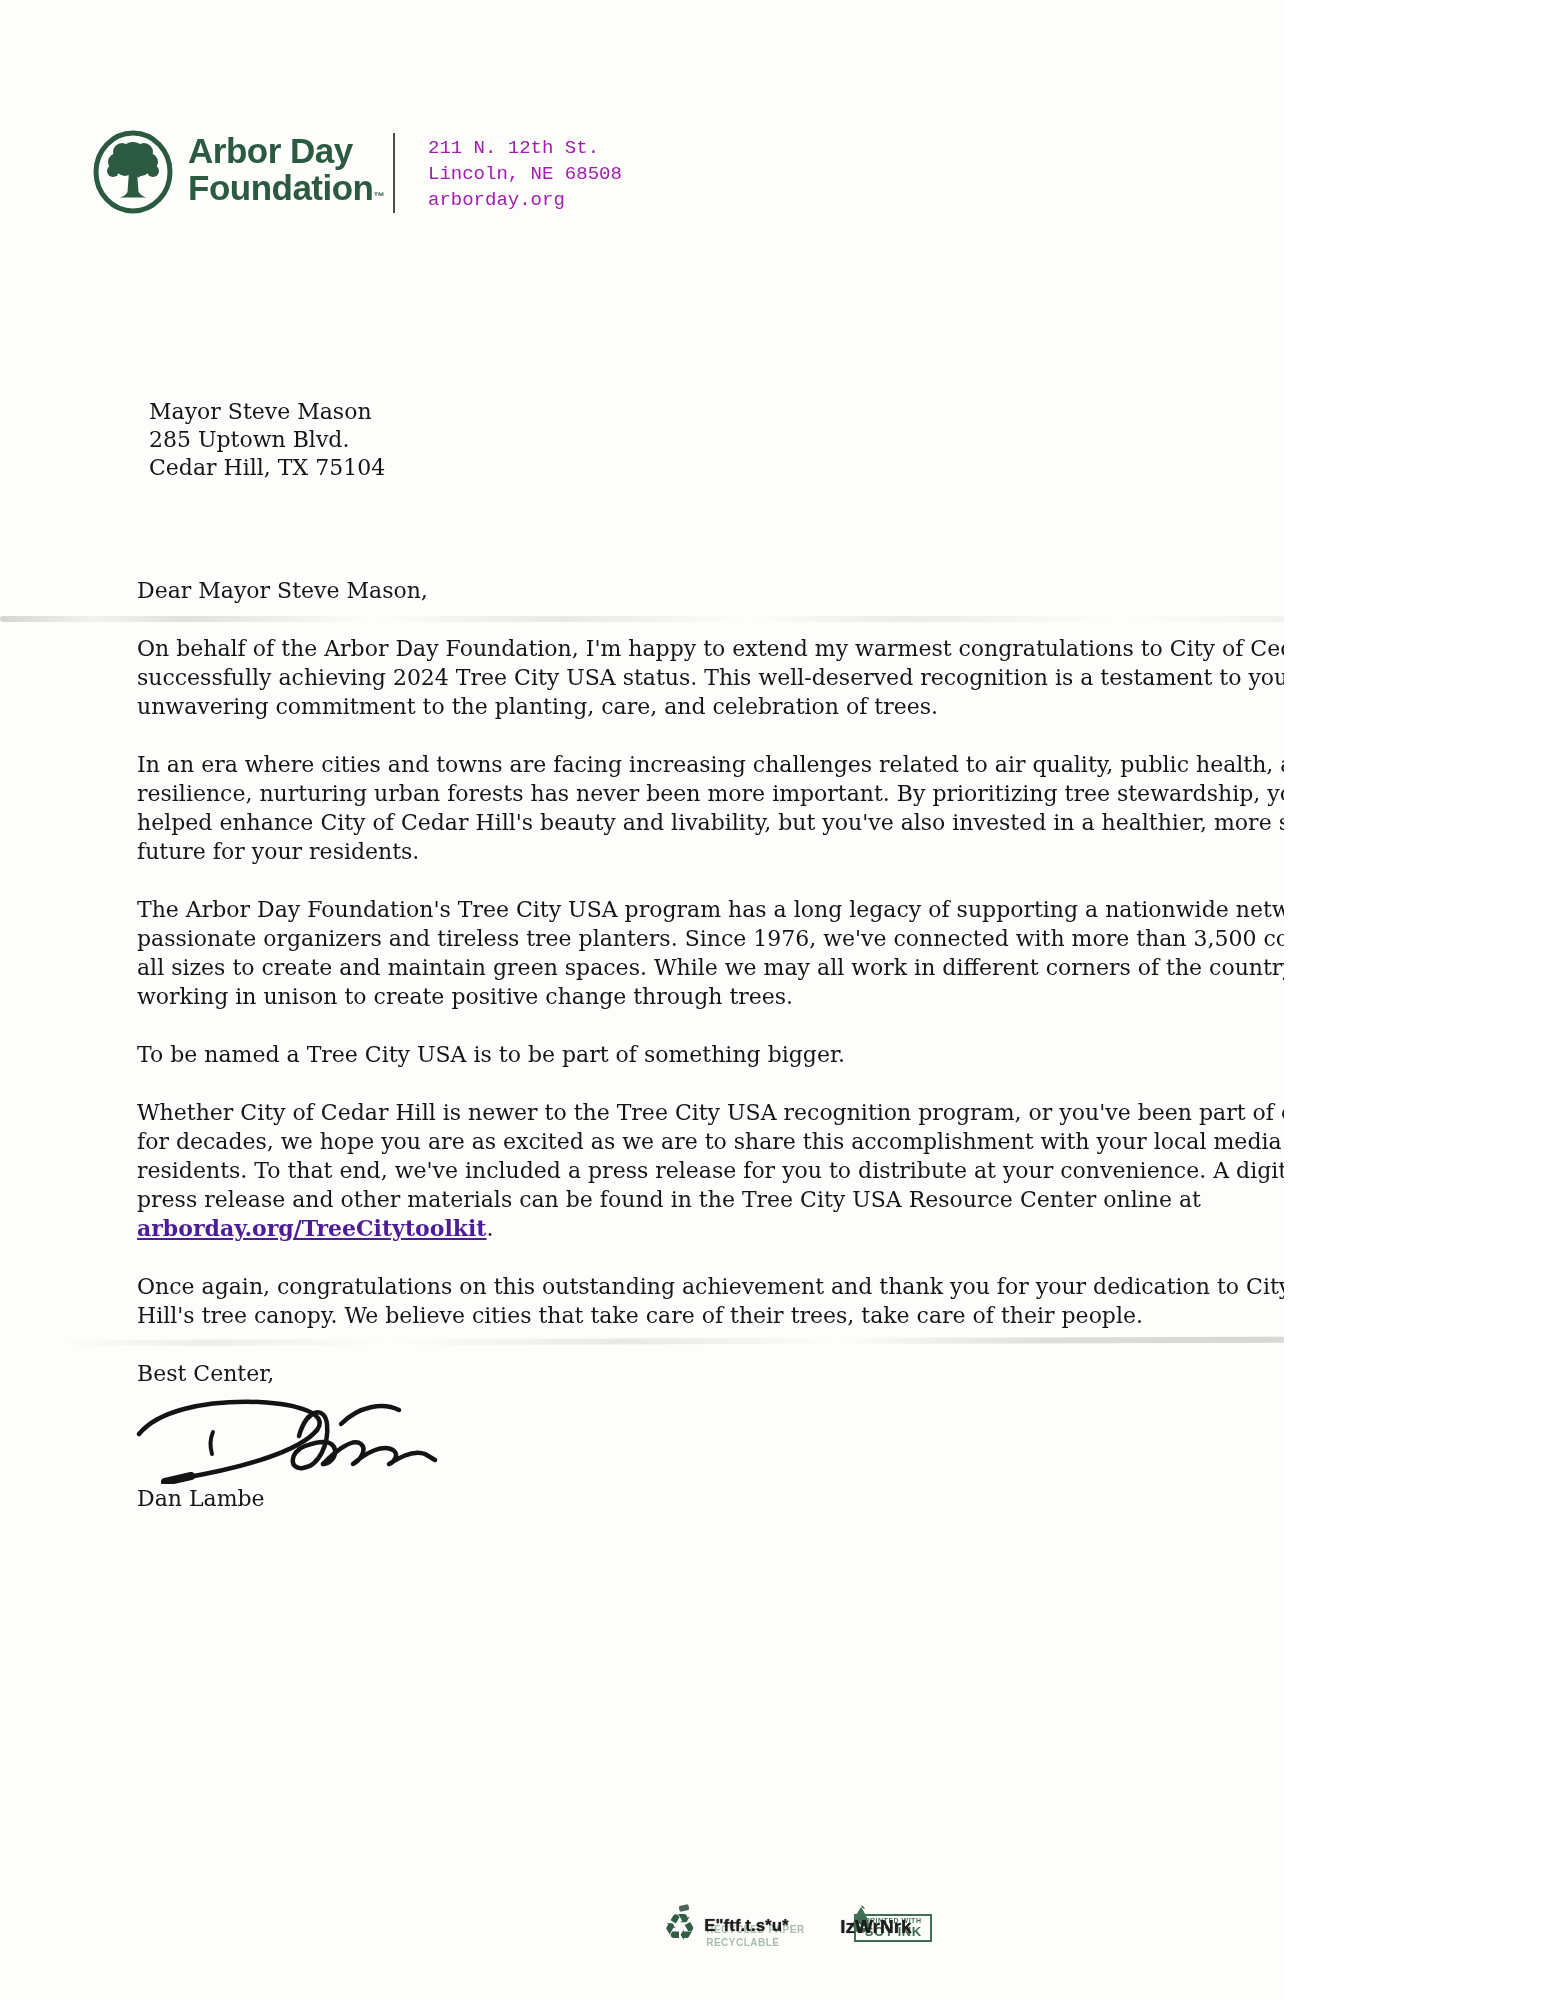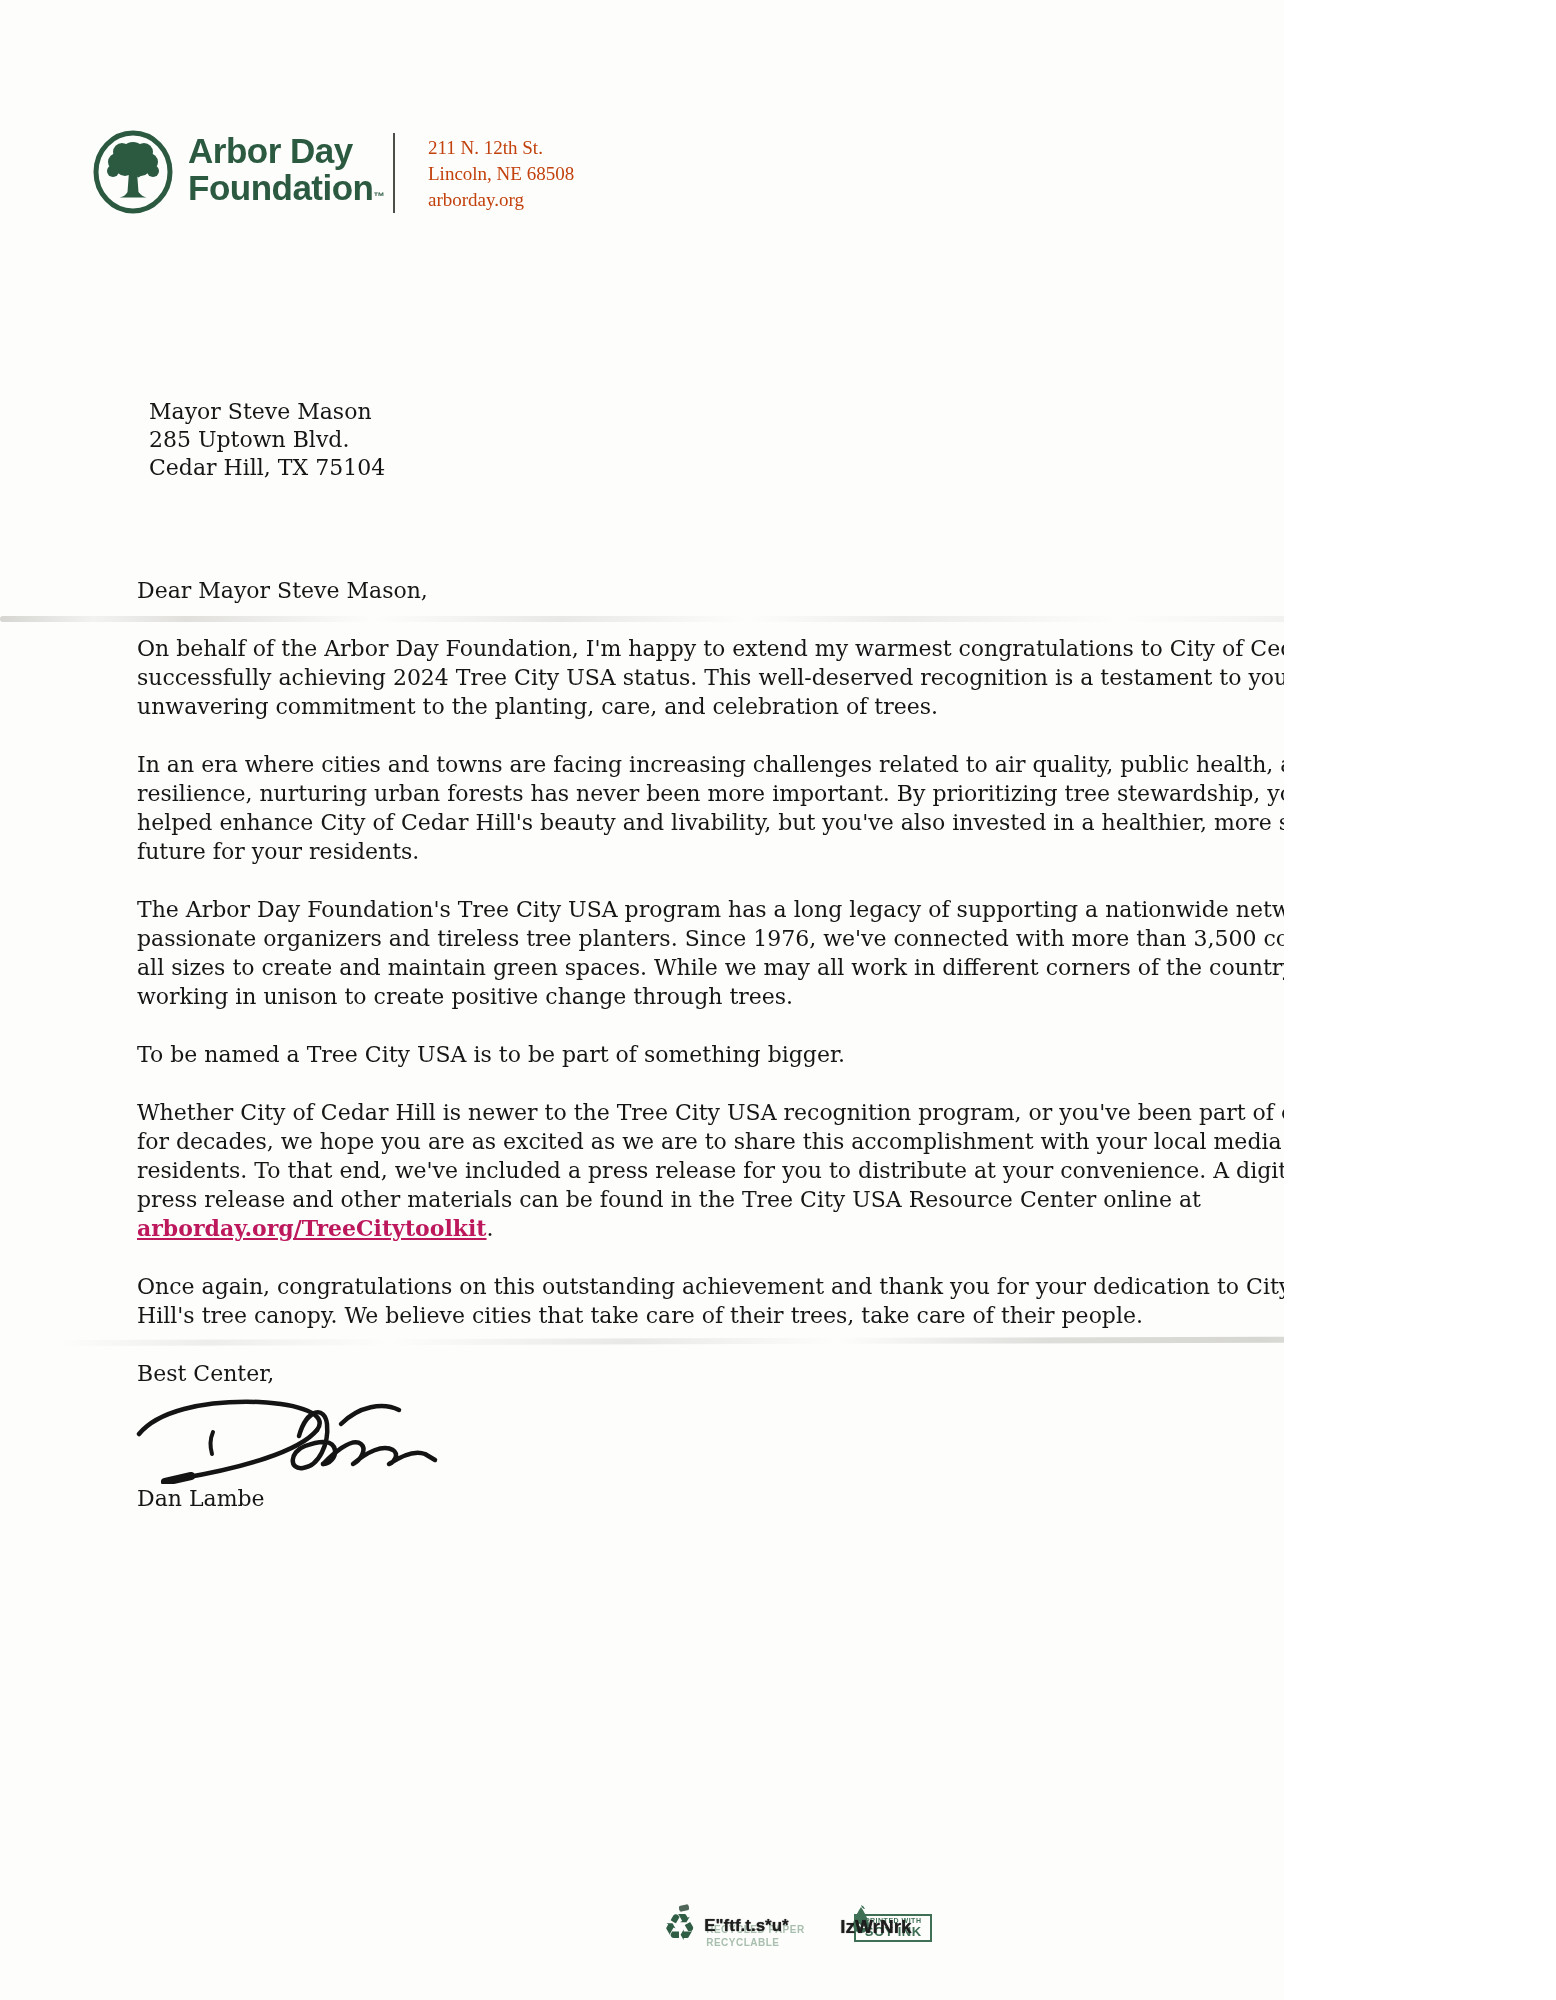--- a/index.html
+++ b/index.html
@@ -15,21 +15,21 @@
   .logo-mark { width:82px; height:84px; flex:0 0 auto; }
   .wordmark {
     margin-left:14px; margin-top:2px;
     font-family:"Liberation Sans", sans-serif; font-weight:700;
     font-size:35px; line-height:37px; letter-spacing:-0.5px; color:#2b5a41;
   }
   .wordmark .tm { font-size:11px; font-weight:700; vertical-align:baseline; }
   .lh-divider { position:absolute; left:393px; top:133px; width:2px; height:80px; background:#4a5049; }
   .lh-address {
     position:absolute; left:428px; top:135px;
-    font-family:Liberation Serif, serif; font-size:19px; line-height:26px; color:#c2410c;
+    font-family:Liberation Mono, monospace; font-size:19px; line-height:26px; color:#a21caf;
   }
 
   
   .streak { position:absolute; height:6px; pointer-events:none; }
   .streak-1 {
     left:0; top:616px; width:1556px;
     background:linear-gradient(90deg,
       rgba(150,148,140,.38) 0%, rgba(150,148,140,.10) 6%,
       rgba(165,162,154,.32) 12%, rgba(0,0,0,0) 24%,
       rgba(160,158,150,.22) 36%, rgba(0,0,0,0) 48%,
@@ -52,21 +52,21 @@
   }
 
   
   .recipient {
     position:absolute; left:149px; top:398px;
     font-size:22px; line-height:28px;
   }
   .body-col { position:absolute; left:137px; top:576px; width:1312px; }
   .body-col p { font-size:22px; line-height:29px; margin-bottom:29px; }
   .salutation { font-size:22px; line-height:29px; margin-bottom:29px; }
-  .toolkit-link { font-weight:bold; text-decoration:underline; color:#be185d; }
+  .toolkit-link { font-weight:bold; text-decoration:underline; color:#4c1d95; }
 
   .closing { font-size:22px; line-height:29px; }
   .signature-svg { display:block; margin:4px 0 0 -6px; }
   .signer-name { font-size:22px; line-height:29px; }
   .signer-title { font-size:22px; line-height:29px; }
   .overstruck {
     font-weight:bold;
     text-shadow:0 -2px 0 rgba(20,20,20,.85), 1px 0 0 rgba(20,20,20,.6);
   }
 

